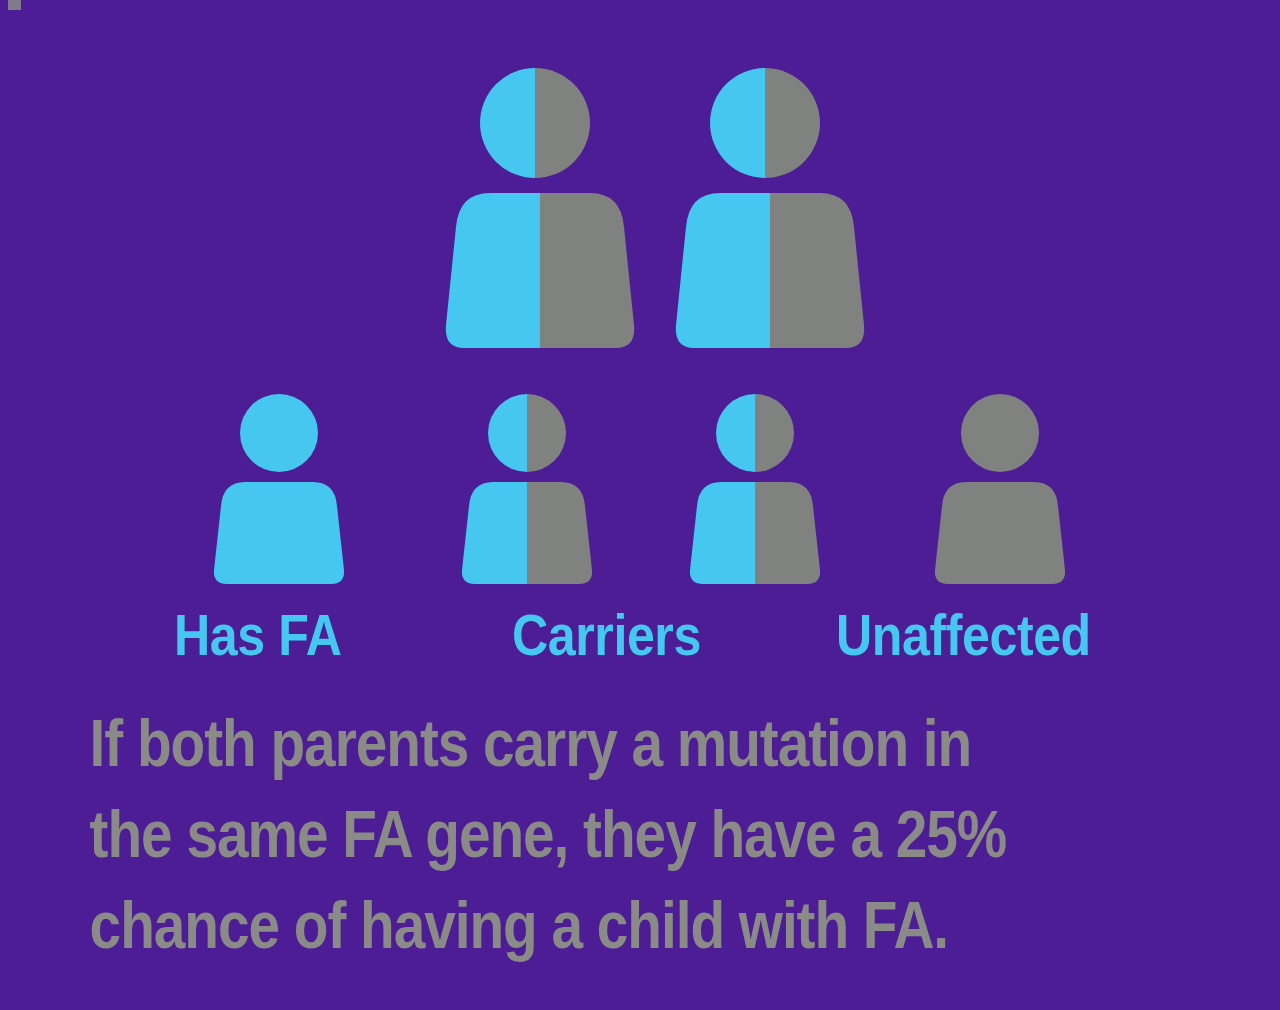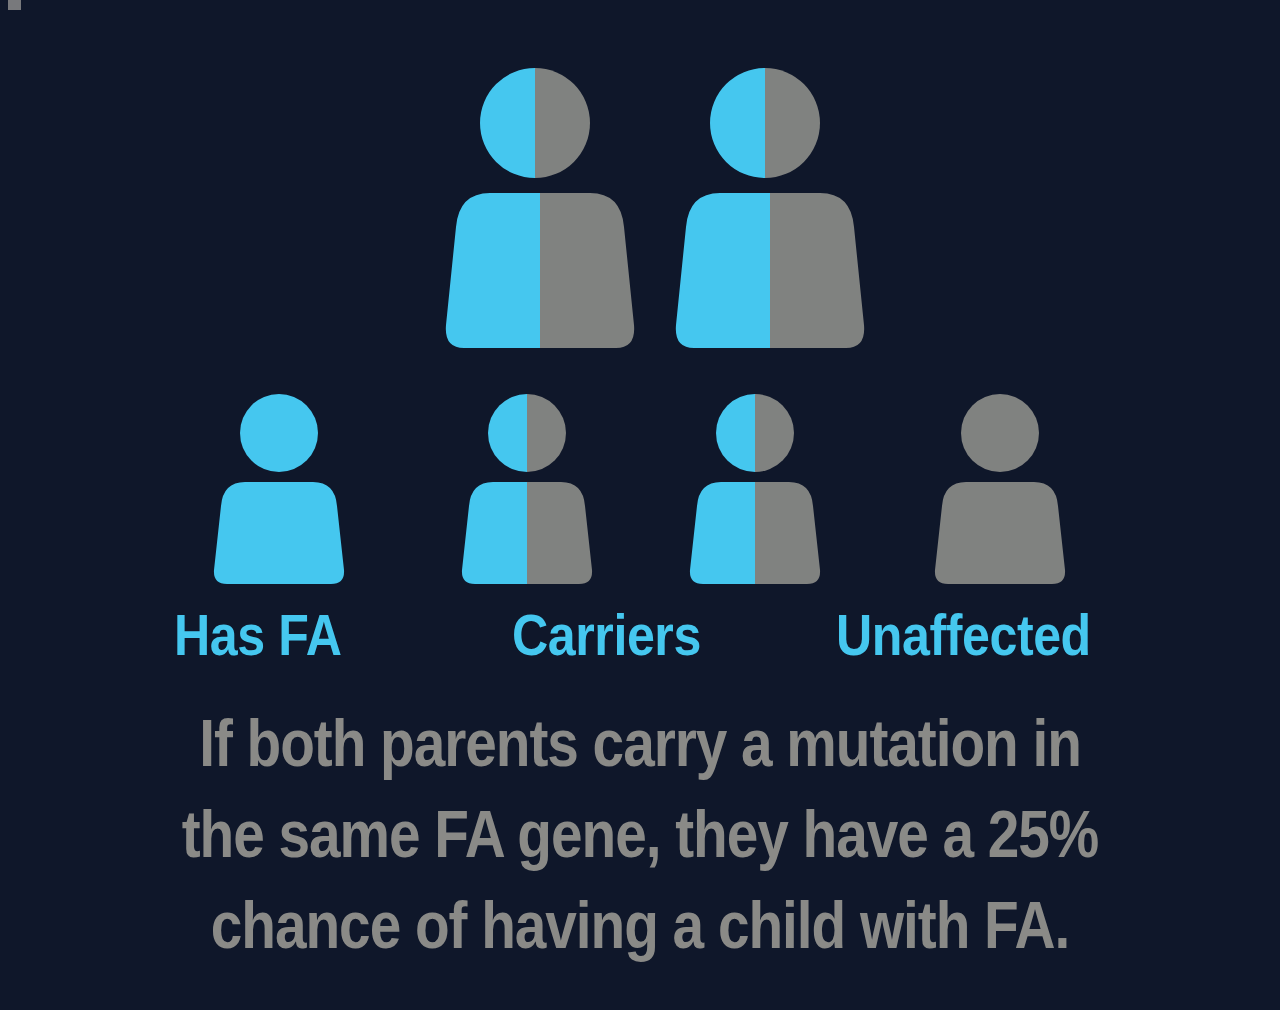--- a/index.html
+++ b/index.html
@@ -8,21 +8,21 @@
     padding: 0;
     background: #ffffff;
   }
   body {
     font-family: "Liberation Sans", "DejaVu Sans", sans-serif;
   }
   #page {
     position: relative;
     width: 1280px;
     height: 1010px;
-    background: #0f172a;
+    background: #4c1d95;
     overflow: hidden;
   }
 
   
   .corner-artifact {
     position: absolute;
     left: 8px;
     top: -2px;
     width: 13px;
     height: 12px;
@@ -74,21 +74,21 @@
     transform-origin: left center;
     white-space: nowrap;
   }
 
   
   .caption {
     position: absolute;
     left: 0;
     top: 698px;
     width: 1280px;
-    text-align: center;
+    text-align: left;
     font-family: "Liberation Sans", "DejaVu Sans", sans-serif;
     font-weight: bold;
     font-size: 66px;
     line-height: 91px;
     letter-spacing: -1.2px;
   }
   .caption-line {
     display: block;
     transform: scaleX(0.86);
   }

